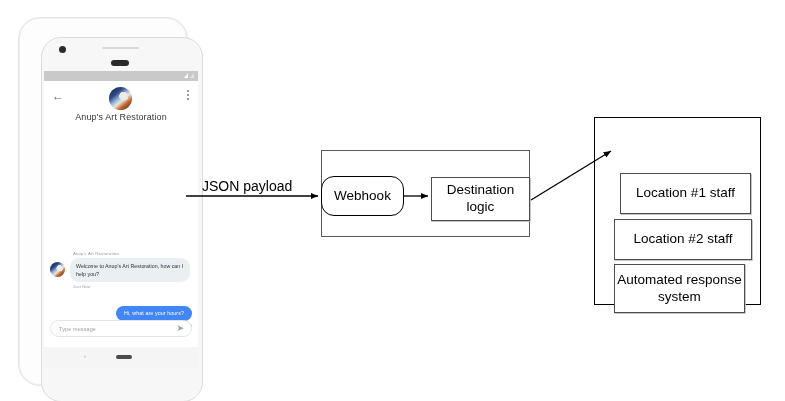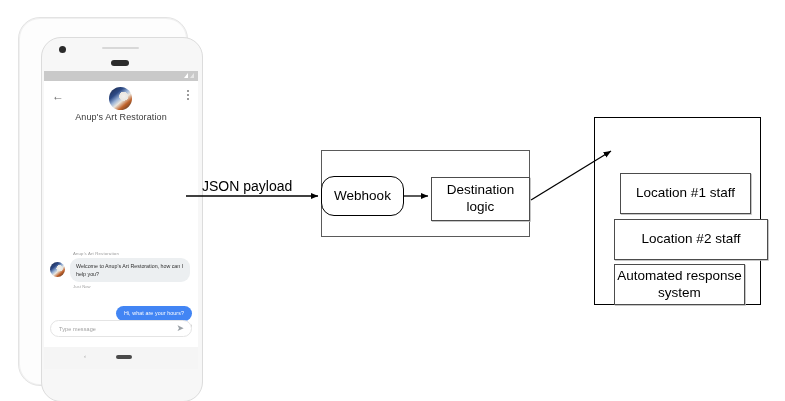--- a/index.html
+++ b/index.html
@@ -409,24 +409,24 @@
   <div class="box box-inner" style="left:431px; top:177px; width:99px; height:44px;">Destination
 logic</div>
 
 
   <div class="box box-plain" style="left:594px; top:117px; width:167px; height:188px;"></div>
 
 
   <div class="box box-inner" style="left:614px; top:173px; width:131px; height:41px;margin-left:6px;">Location #1
 staff</div>
 
-  <div class="box box-inner" style="left:614px; top:219px; width:154px; height:41px;text-align:right;">Location #2
+  <div class="box box-inner" style="left:614px; top:219px; width:138px; height:41px;text-align:right;">Location #2
 staff</div>
 
-  <div class="box box-inner" style="left:614px; top:264px; width:131px; height:41px;">Automated
+  <div class="box box-inner" style="left:614px; top:264px; width:131px; height:49px;">Automated
 response system</div>
 
   <svg class="wires" viewBox="0 0 785 401">
     <defs>
       <marker id="ah" markerWidth="9" markerHeight="9" refX="7.4" refY="3.1" orient="auto" markerUnits="userSpaceOnUse">
         <path d="M0,0 L7.6,3.1 L0,6.2 z" fill="#000000"></path>
       </marker>
     </defs>
 
     <line x1="186" y1="196" x2="318" y2="196" stroke="#000000" stroke-width="1.3" marker-end="url(#ah)"></line>

